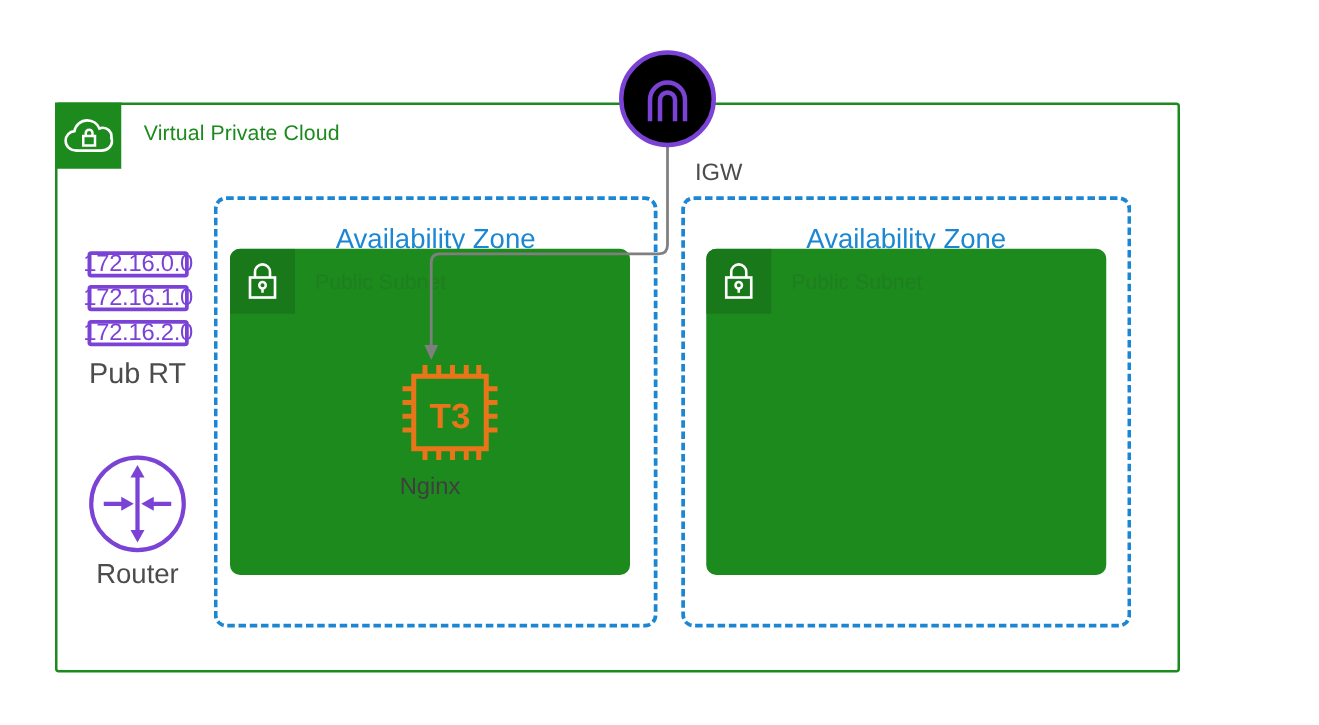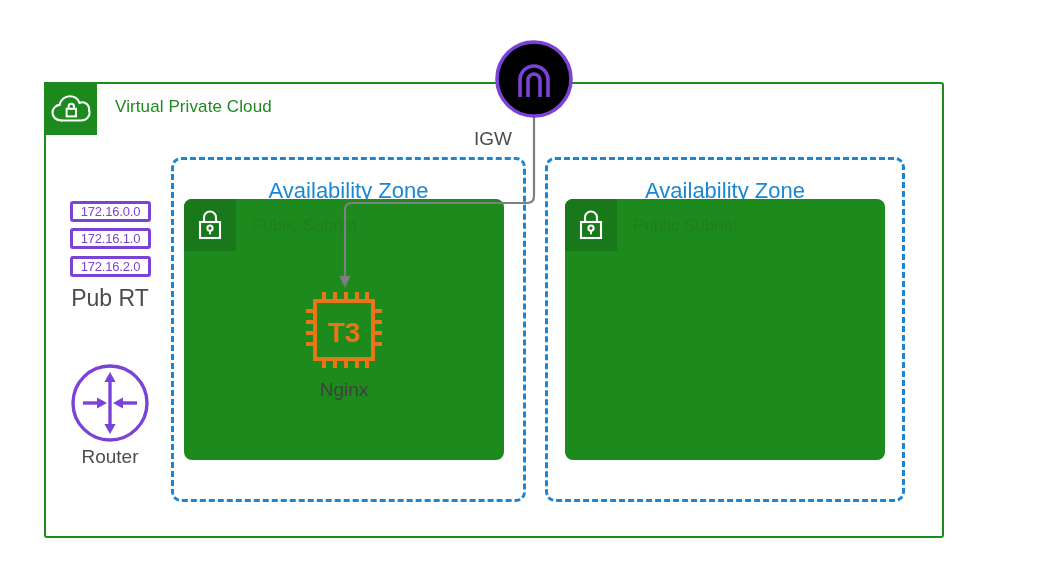--- a/index.html
+++ b/index.html
@@ -108,21 +108,21 @@
   
   .cidr-chip {
     position: absolute;
     left: 70px;
     width: 81px;
     height: 21px;
     border: 3px solid #7B42D6;
     border-radius: 3px;
     box-sizing: border-box;
     color: #7B42D6;
-    font-size: 13px;
+    font-size: 19px;
     display: flex;
     align-items: center;
     justify-content: center;
     letter-spacing: -0.2px;
     text-align: right;
   }
   .cidr-1 { top: 201px; }
   .cidr-2 { top: 228px; }
   .cidr-3 { top: 256px; }
 
@@ -144,55 +144,55 @@
     width: 80px;
     height: 80px;
   }
   .router-label {
     position: absolute;
     left: 40px;
     top: 446px;
     width: 140px;
     text-align: center;
     color: #4C4C4C;
-    font-size: 19px;
+    font-size: 22px;
   }
 
   
   .igw-icon {
     position: absolute;
     left: 494px;
     top: 39px;
     width: 80px;
     height: 80px;
   }
   .igw-label {
     position: absolute;
     left: 474px;
     top: 128px;
     width: 120px;
-    text-align: left;
+    text-align: right;
     color: #4C4C4C;
     font-size: 19px;
   }
 
   
   .connector-svg {
     position: absolute;
     left: 0;
     top: 0;
     width: 1055px;
     height: 580px;
     pointer-events: none;
   }
 
   
   .ec2-icon {
     position: absolute;
-    left: 299px;
+    left: 315px;
     top: 289px;
     width: 90px;
     height: 82px;
   }
   .ec2-label {
     position: absolute;
     left: 274px;
     top: 379px;
     width: 140px;
     text-align: center;

